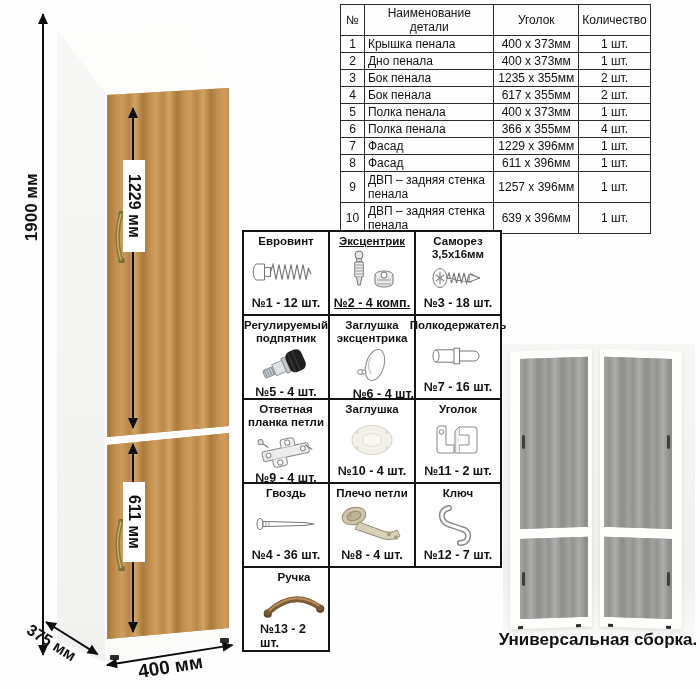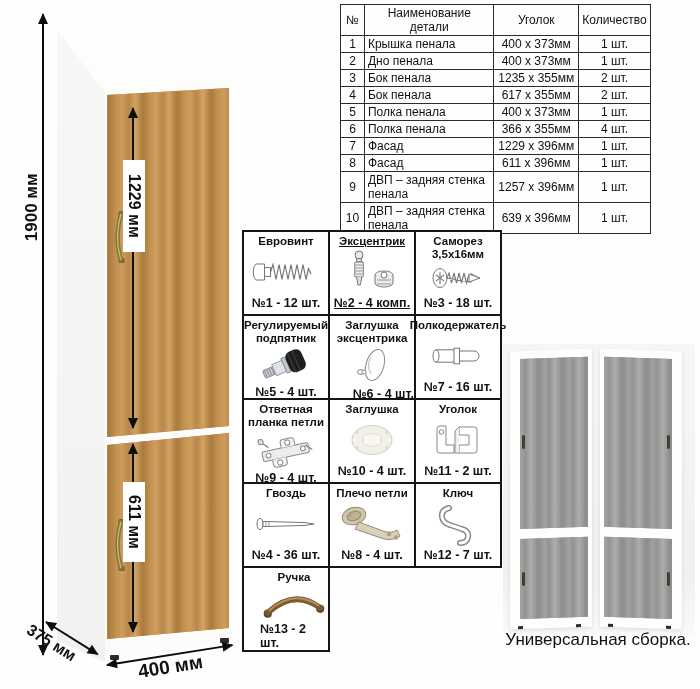--- a/index.html
+++ b/index.html
@@ -58,21 +58,21 @@
   #variants-backdrop{position:absolute;left:503px;top:344px;width:192px;height:292px;
       background:linear-gradient(180deg,#f6f6f4 0%,#f0f0ee 80%,#fafaf8 100%);border-radius:4px;}
   .mini-cab{position:absolute;width:82px;height:278px;background:#fdfdfc;box-shadow:0 2px 4px rgba(0,0,0,.10);}
   .gray-wood{background:
       repeating-linear-gradient(90deg,#a4a4a2 0px,#939391 5px,#adadab 11px,#8c8c8a 18px,#9f9f9d 24px),
       #9a9a98;}
   .mini-door{position:absolute;}
   .mini-handle{position:absolute;width:3px;height:14px;background:#3e3e3a;border-radius:2px;}
   .mini-foot{position:absolute;width:5px;height:3px;background:#2c2c2a;}
   #assembly-caption{position:absolute;left:498px;top:630px;width:200px;text-align:center;
-      font-weight:normal;font-size:17px;}
+      font-weight:bold;font-size:17px;}
 </style>
 </head>
 <body>
 
 <div id="page">
 
   <div id="cabinet">
     <div class="face face-side"></div>
     <div class="face face-top"></div>
     <div class="face face-front"></div>

